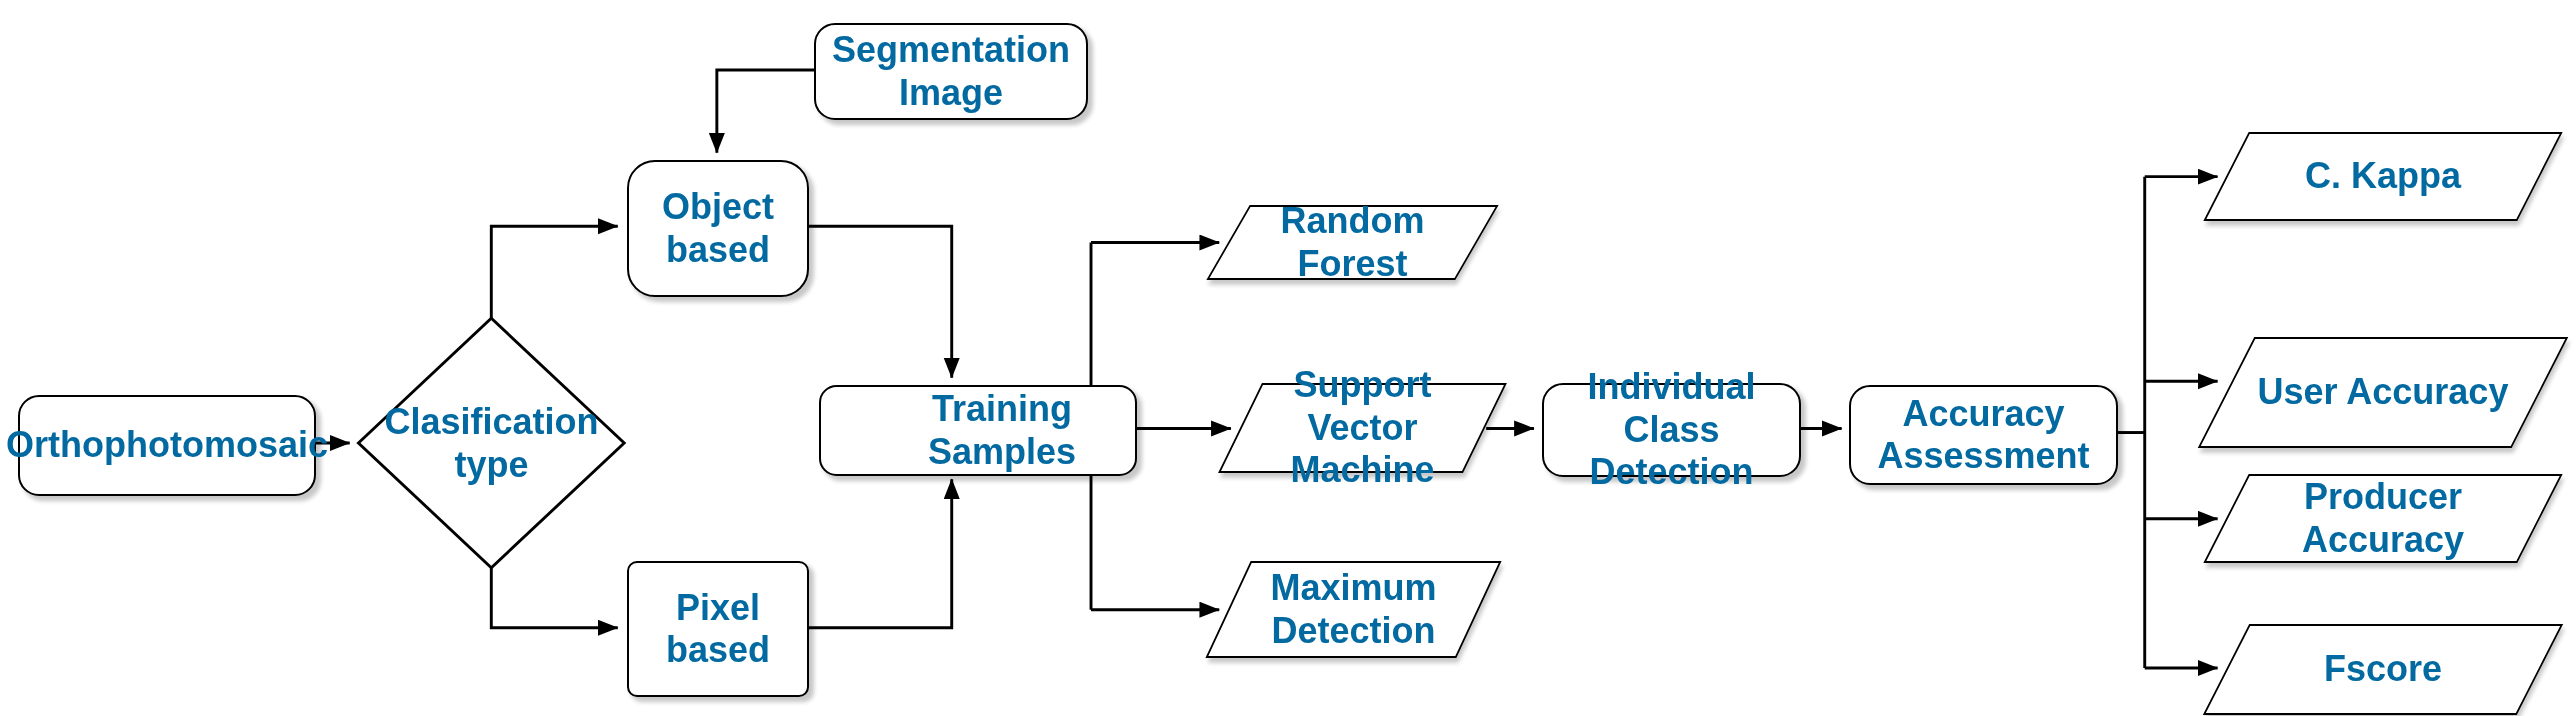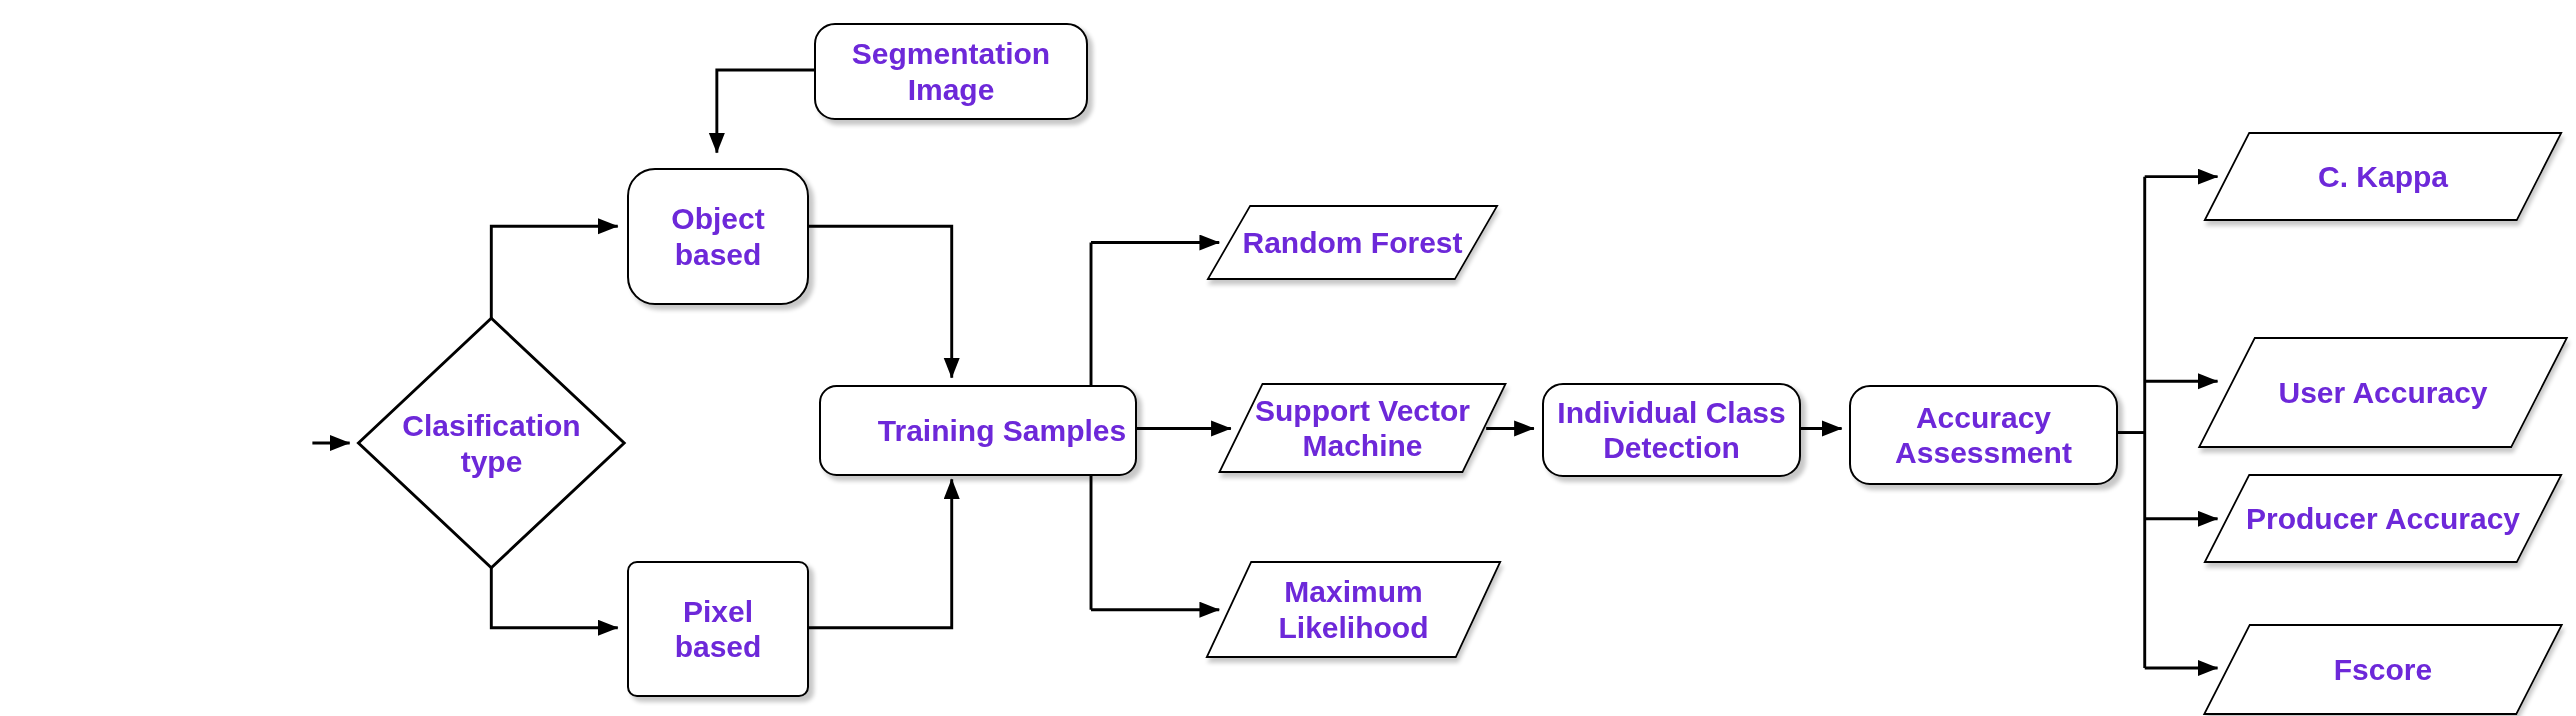--- a/index.html
+++ b/index.html
@@ -8,21 +8,21 @@
     width:2576px;height:717px;
     background:#ffffff;
     font-family:"Liberation Sans", sans-serif;
     overflow:hidden;
   }
   .edges{position:absolute;left:0;top:0;width:2576px;height:717px;}
   .edge{stroke:#000000;stroke-width:5;fill:none;}
   .diamond-shape{fill:#ffffff;stroke:#000000;stroke-width:5;}
   .node{
     position:absolute;display:flex;align-items:center;justify-content:center;
-    text-align:center;font-weight:bold;font-size:30px;line-height:1.18;color:#6d28d9;
+    text-align:center;font-weight:bold;font-size:36px;line-height:1.18;color:#0369a1;
   }
   .label{white-space:pre-line;width:max-content;position:relative;}
   .rect{
     background:#ffffff;border:2.9px solid #000000;border-radius:21px;
     box-shadow:4.1px 4.7px 4.1px rgba(0,0,0,0.22);
   }
   .para .bg{
     position:absolute;inset:0;background:#ffffff;border:2.9px solid #000000;
     box-shadow:4.1px 4.7px 4.1px rgba(0,0,0,0.22);
   }
@@ -59,32 +59,35 @@
     <path class="edge" d="M 3628 742 H 3680"></path>
     <path class="edge" d="M 3680 303 V 1146"></path>
     <path class="edge" d="M 3680 303 H 3805" marker-end="url(#arrow)"></path>
     <path class="edge" d="M 3680 654 H 3805" marker-end="url(#arrow)"></path>
     <path class="edge" d="M 3680 890 H 3805" marker-end="url(#arrow)"></path>
     <path class="edge" d="M 3680 1146 H 3805" marker-end="url(#arrow)"></path>
 
     <polygon class="diamond-shape" points="615,760 843,546 1071,760 843,974"></polygon>
   </svg>
 
+  <div class="node rect" style="left:18px;top:395px;width:294px;height:97px;">
+    <span class="label">Orthophotomosaic</span>
+  </div>
 
   <div class="node diamond-label" style="left:375px;top:385px;width:233px;height:117px;">
     <span class="label">Clasification
 type</span>
   </div>
 
   <div class="node rect" style="left:814px;top:23px;width:270px;height:93px;">
     <span class="label">Segmentation
 Image</span>
   </div>
 
-  <div class="node rect" style="left:627px;top:160px;width:178px;height:133px;border-radius:28px;margin-top:8px;">
+  <div class="node rect" style="left:627px;top:160px;width:178px;height:133px;border-radius:28px;">
     <span class="label">Object
 based</span>
   </div>
 
   <div class="node rect" style="left:627px;top:561px;width:178px;height:132px;border-radius:10px;">
     <span class="label">Pixel
 based</span>
   </div>
 
   <div class="node rect" style="left:819px;top:385px;width:266px;height:87px;border-radius:17.5px;padding-left:48px;">
@@ -108,21 +111,21 @@
   </div>
 
   <div class="node para" style="left:1228px;top:205px;width:249px;height:75px;">
     <div class="bg" style="transform:skewX(-30deg);"></div>
     <span class="label">Random Forest</span>
   </div>
 
   <div class="node para" style="left:1228px;top:561px;width:251px;height:97px;">
     <div class="bg" style="transform:skewX(-25deg);"></div>
     <span class="label">Maximum
-Likelihood</span>
+Detection</span>
   </div>
 
   <div class="node para" style="left:2226px;top:132px;width:314px;height:89px;">
     <div class="bg" style="transform:skewX(-27deg);"></div>
     <span class="label">C. Kappa</span>
   </div>
 
   <div class="node para" style="left:2226px;top:337px;width:314px;height:111px;">
     <div class="bg" style="transform:skewX(-27deg);"></div>
     <span class="label">User Accuracy</span>

